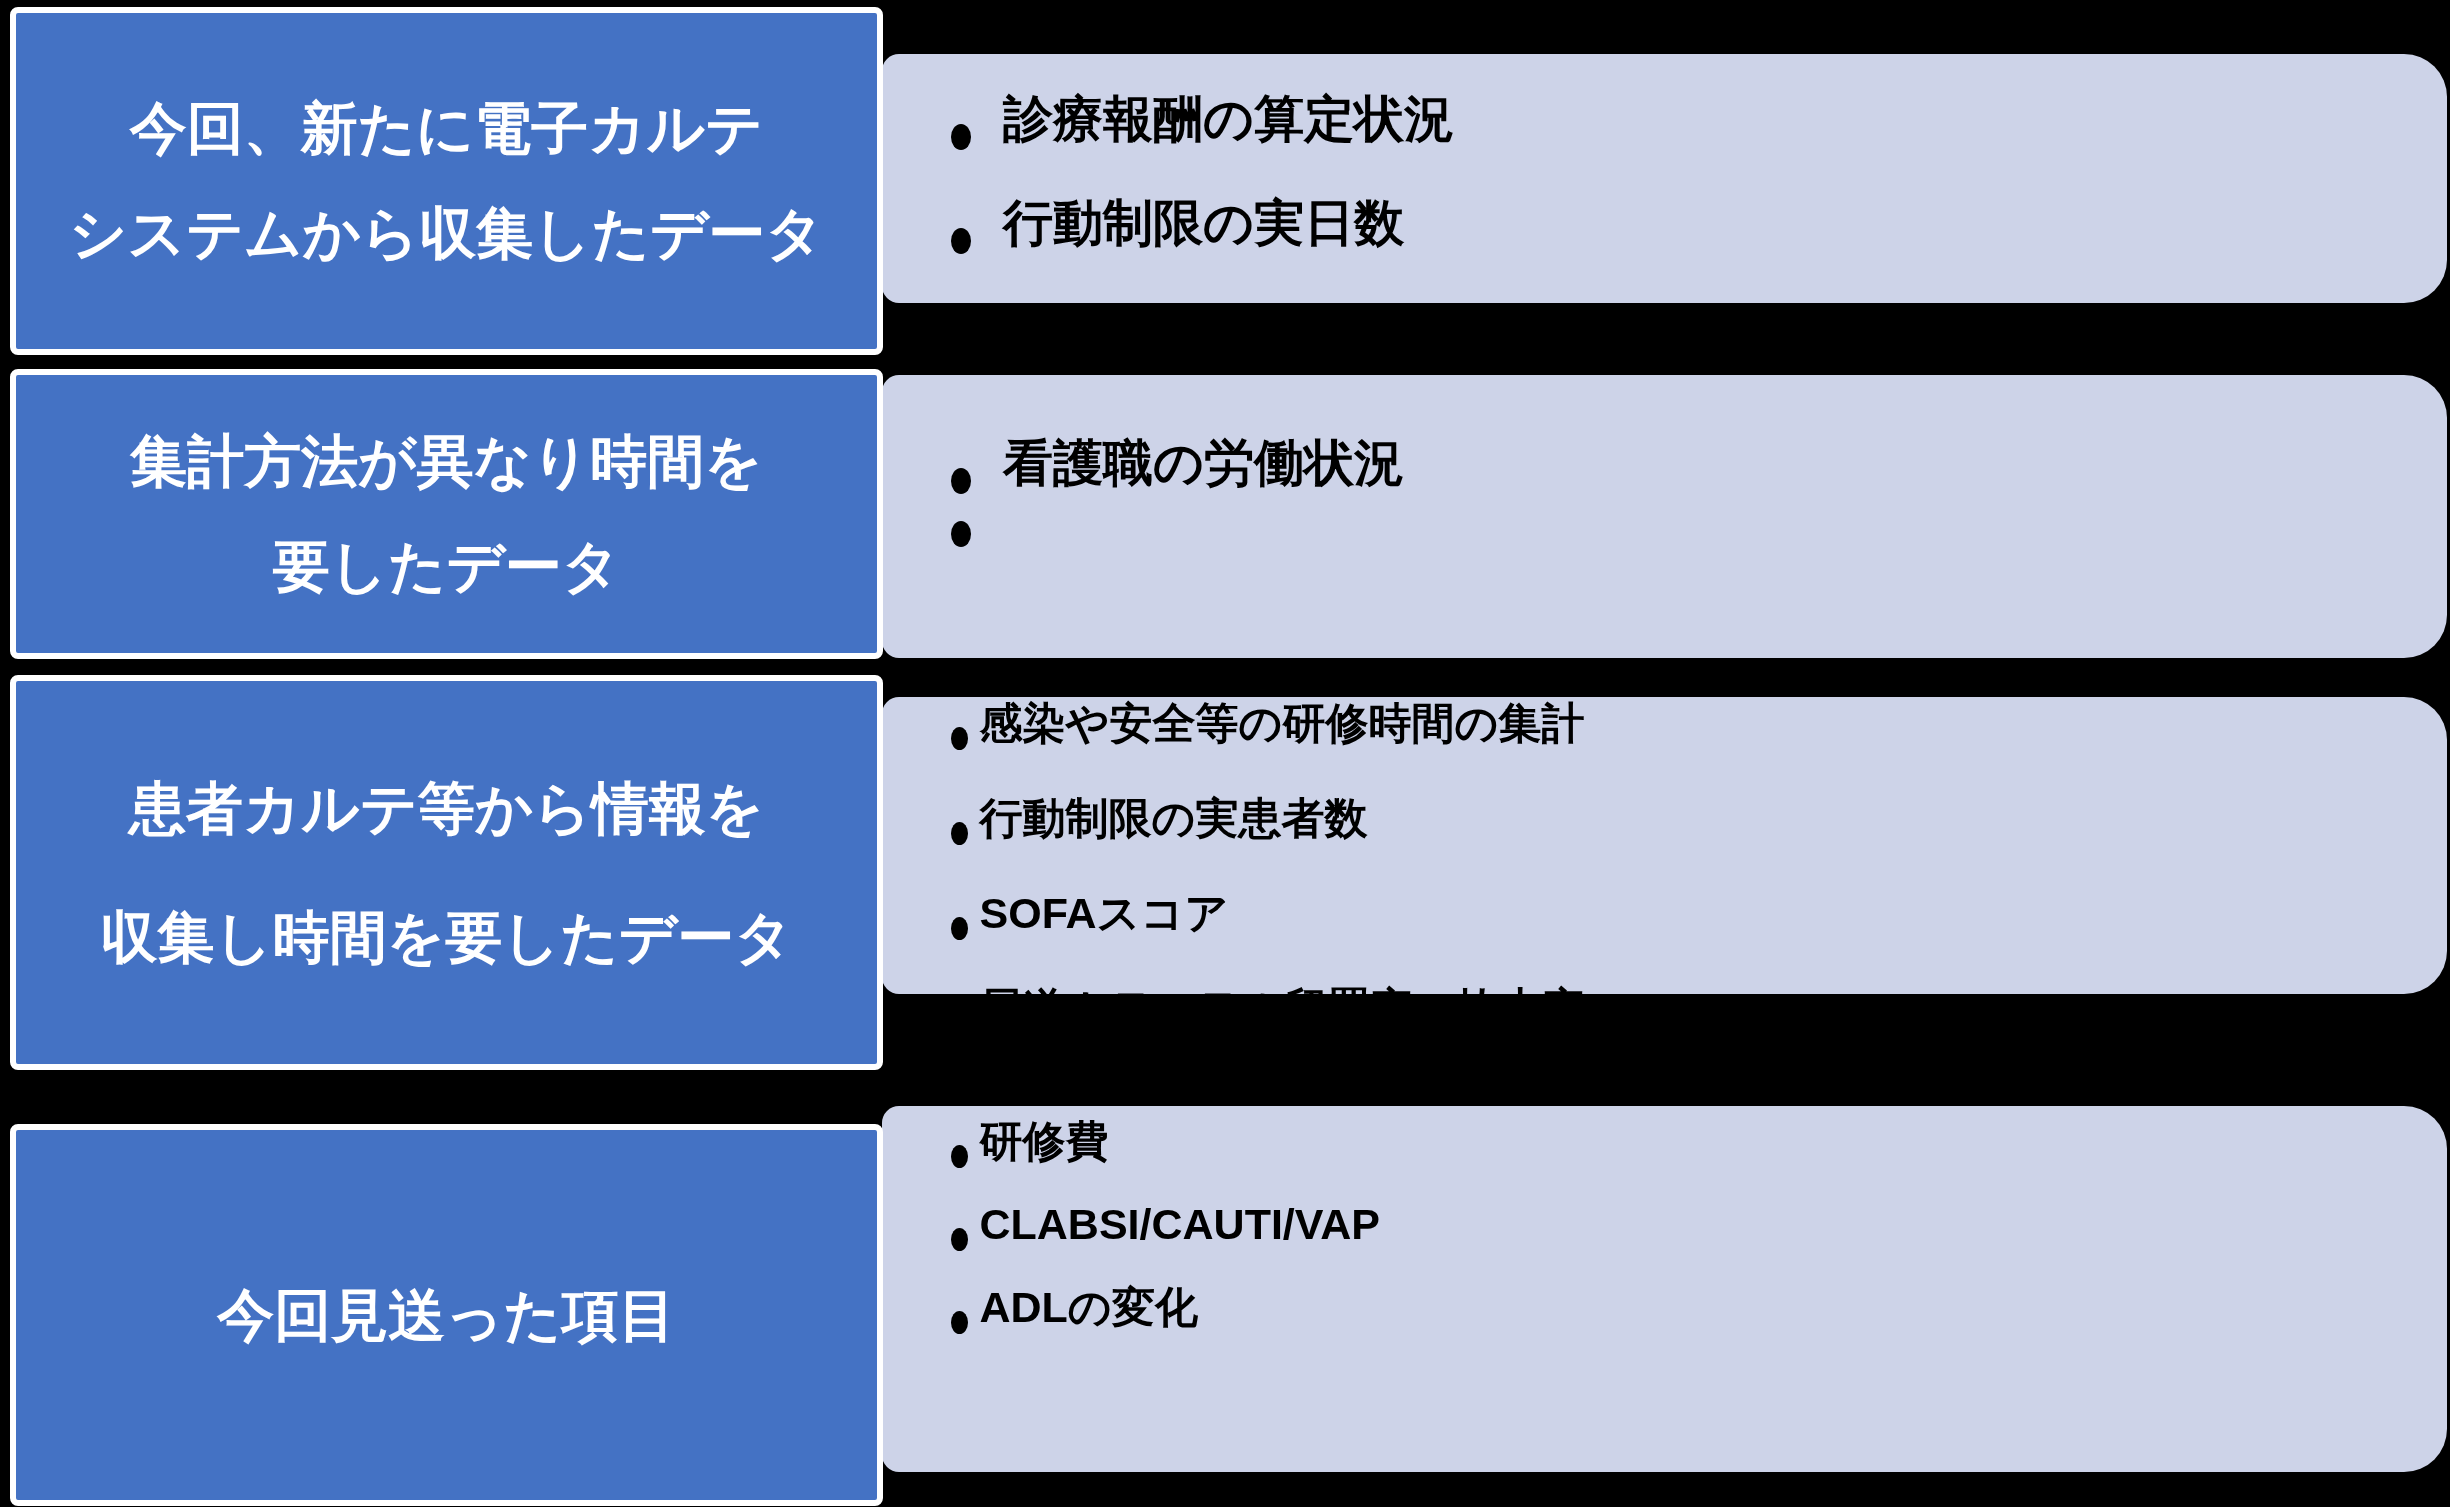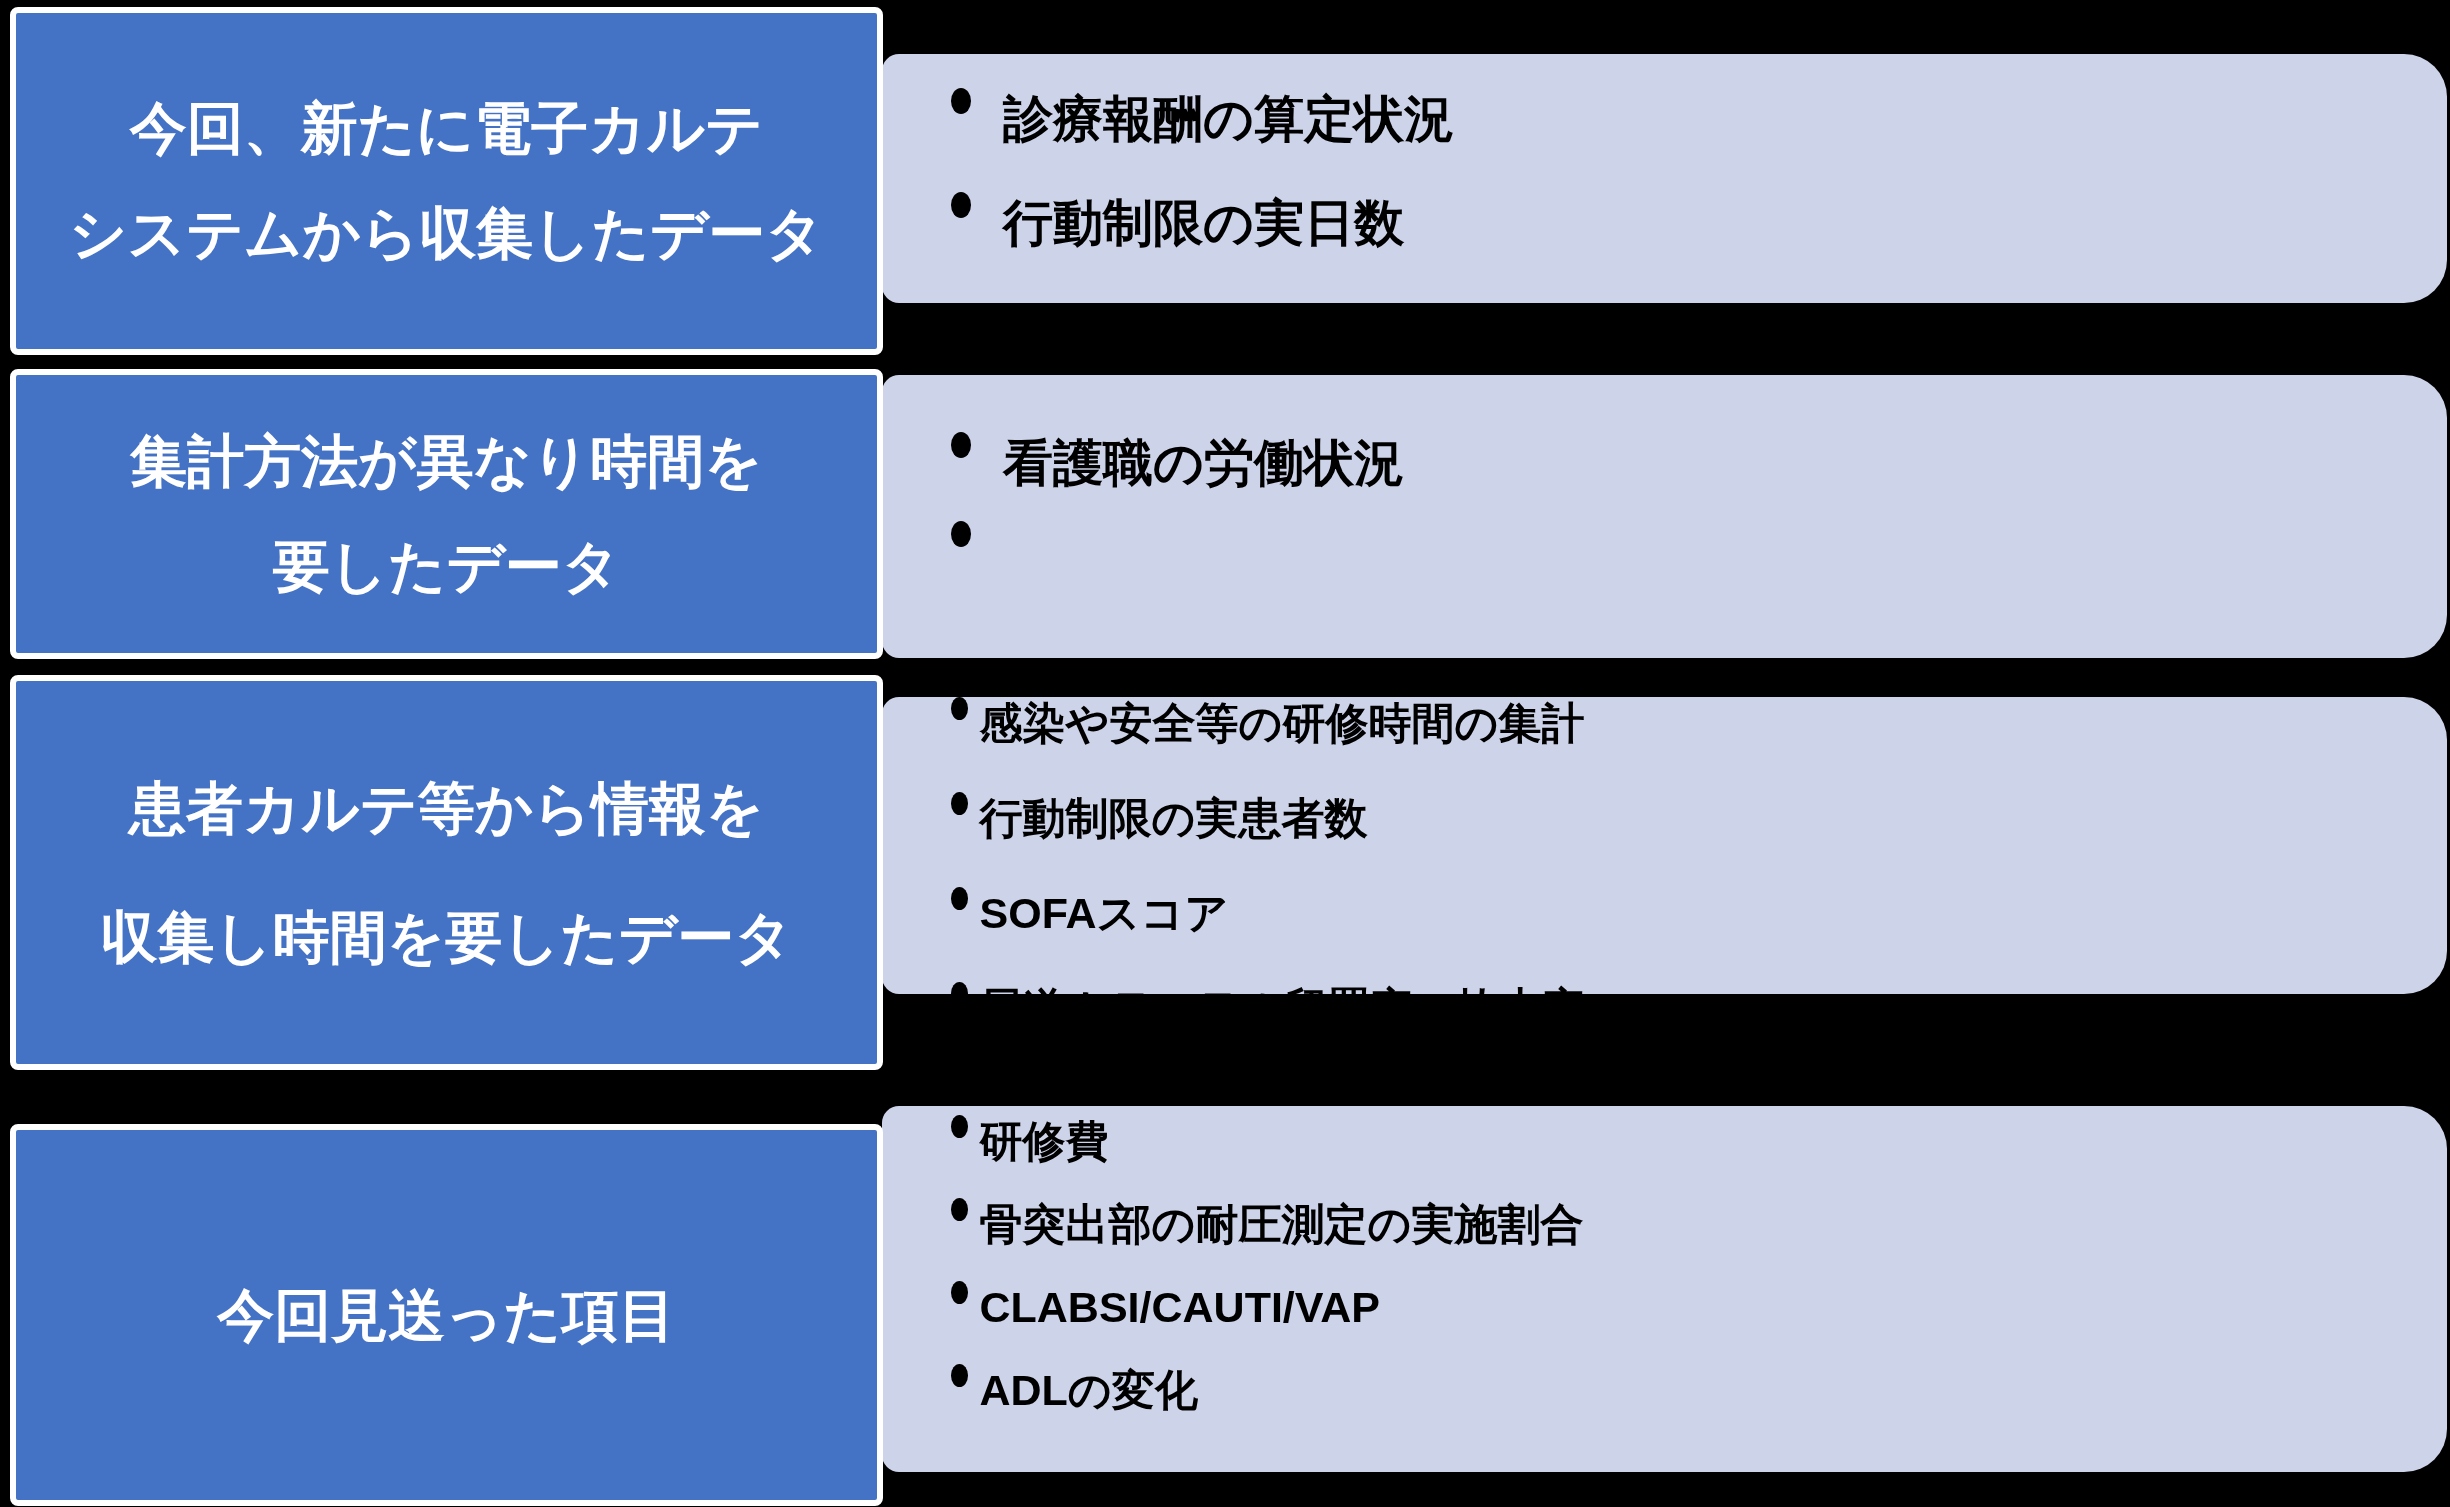--- a/index.html
+++ b/index.html
@@ -31,21 +31,21 @@
     padding-right: 29px;
     z-index: 1;
   }
   .p1 { top: 54px;   height: 249px; padding-top: 34px; row-gap: 42px; }
   .p2 { top: 375px;  height: 283px; padding-top: 57px; row-gap: 27px; }
   .p3 { top: 697px;  height: 297px; padding-top: 0;  row-gap: 42px; }
   .p4 { top: 1106px; height: 366px; padding-top: 8.6px; row-gap: 30px; }
 
   .bullet {
     display: flex;
-    align-items: flex-start;
+    align-items: flex-end;
     color: var(--bullet-text, #000000);
     white-space: nowrap;
   }
   .r12 .bullet { font-size: 50px; line-height: 62px; }
   .r34 .bullet { font-size: 43px; line-height: 53px; }
   .dot {
     flex: 0 0 auto;
     background: var(--bullet-dot, #000000);
     border-radius: 50%;
   }
@@ -145,24 +145,20 @@
 
 
 <div class="row r34">
   <div class="panel p4">
     <div class="bullet">
       <span class="dot"></span>
       <span>研修費</span>
     </div>
     <div class="bullet">
       <span class="dot"></span>
-      <span>骨突出部の耐圧測定の実施割合</span>
-    </div>
-    <div class="bullet">
-      <span class="dot"></span>
       <span>CLABSI/CAUTI/VAP</span>
     </div>
     <div class="bullet">
       <span class="dot"></span>
       <span>ADLの変化</span>
     </div>
   </div>
   <div class="bluebox b4">
     <div class="tline">今回見送った項目</div>
   </div>

